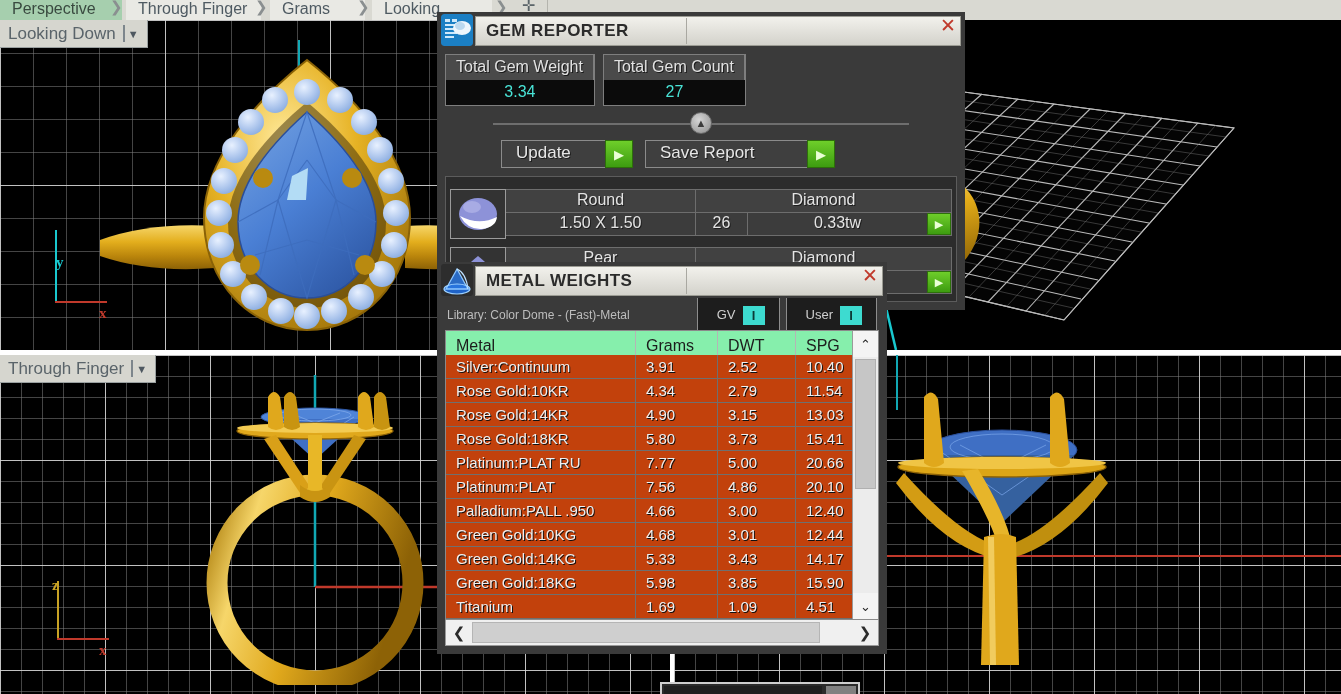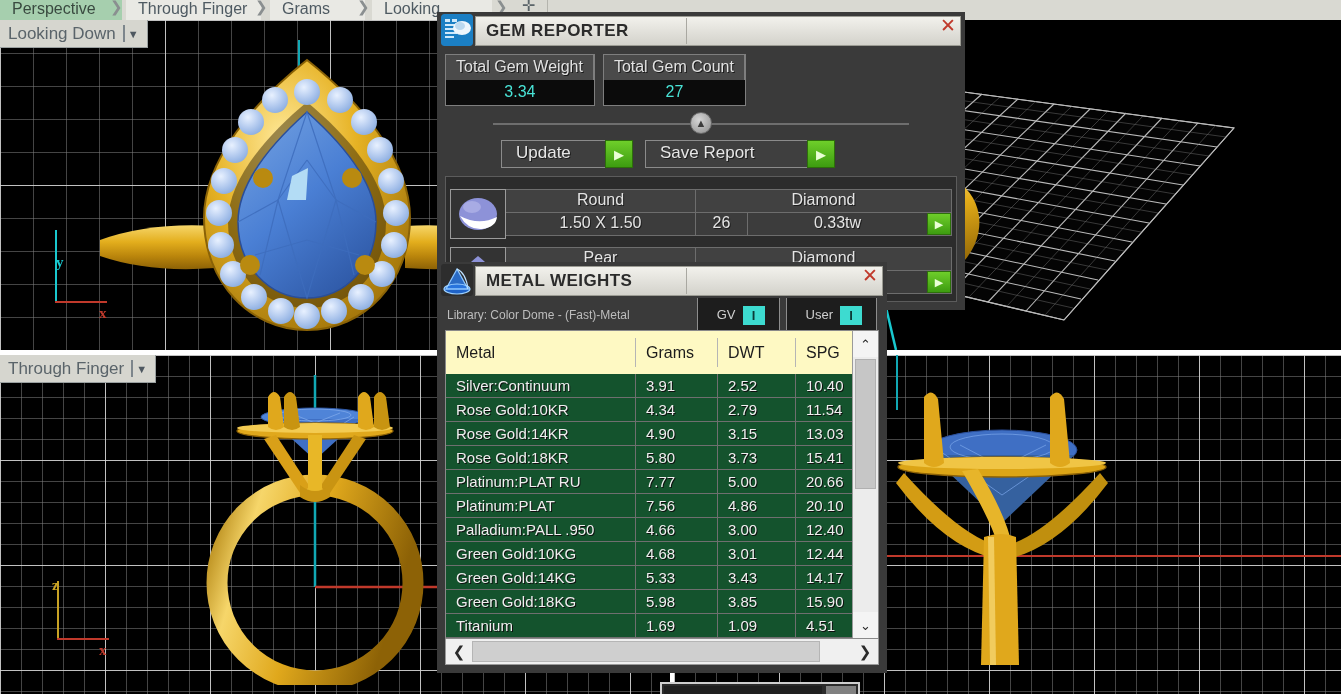--- a/index.html
+++ b/index.html
@@ -120,25 +120,25 @@
   .libtext { font-size:12px; color:#bdbdbd; flex:1; }
   .togglebox { display:flex; align-items:center; background:#1d1d1d;
                border:1px solid #8d8d8d; margin-left:6px; padding:14px; }
   .togglebox .tlab { font-size:13px; color:#cfcfcf; padding:1px 7px 2px 5px; }
   .togglebox .tsw { width:22px; height:19px; background:#3ddbd0;
                     display:flex; align-items:center; justify-content:center;
                     color:#0c3a37; font-size:13px; font-weight:bold; }
 
   .mtable { position:relative; background:#262626; border:1px solid #8a8a8a;
             width:100%; }
-  .mhead { display:flex; background:#fef9c3; height:43px; align-items:center; }
+  .mhead { display:flex; background:#86efac; height:24px; }
   .mhead .mh { font-size:16px; color:#1c1c1c; padding-left:10px;
                border-right:1px solid #b5b5b5; height:29px; line-height:29px; }
   .mrow { display:flex; height:24px; align-items:center;
-          border-bottom:1px solid #6f6f6f; background:#14532d; }
+          border-bottom:1px solid #6f6f6f; background:#c2410c; }
   .mrow .mc { font-size:15px; color:#efefef; padding-left:10px;
               border-right:1px solid #6f6f6f; height:24px; line-height:23px;
               overflow:hidden; white-space:nowrap;
               text-shadow:1px 1px 0 #101010; }
   .col-metal { flex:0 0 190px; }
   .col-gram  { flex:0 0 82px; }
   .col-dwt   { flex:0 0 78px; }
   .col-spg   { flex:1; }
 
   .vscroll { position:absolute; right:0; top:0; width:26px; bottom:0;

